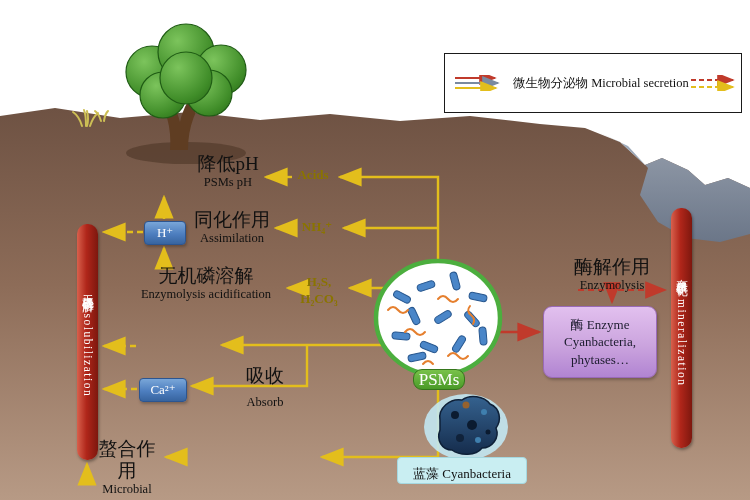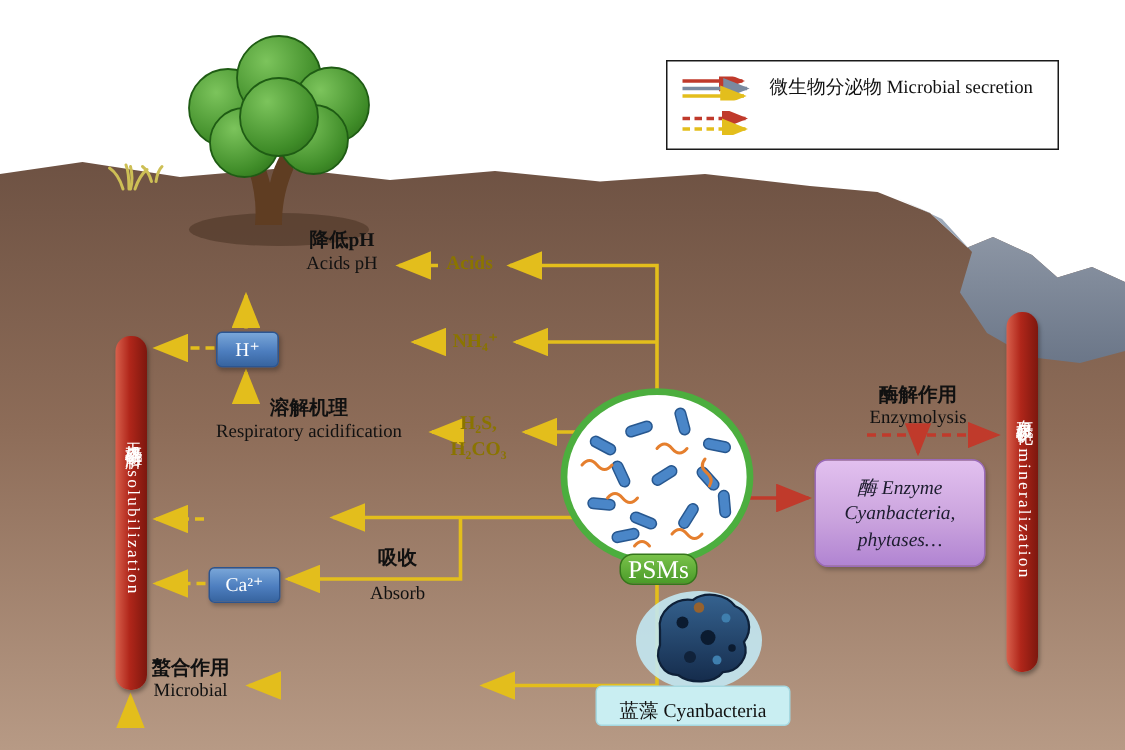--- a/index.html
+++ b/index.html
@@ -3,44 +3,44 @@
 <meta charset="utf-8">
 <style>
   html,body{margin:0;padding:0;background:#fff;}
   .stage{position:relative;width:750px;height:500px;background:#ffffff;overflow:hidden;
          font-family:"Liberation Serif","DejaVu Serif",serif;color:#111;}
   .layer{position:absolute;left:0;top:0;width:750px;height:500px;}
   svg.layer{pointer-events:none;}
 
   
   .lbl{position:absolute;text-align:center;z-index:3;line-height:1.15;}
-  .lbl .zh{font-size:13px;font-weight:700;}
+  .lbl .zh{font-size:19px;font-weight:400;}
   .lbl .en{font-size:12.5px;}
   .chem{position:absolute;z-index:3;color:#8a7400;font-size:13px;font-weight:600;text-align:center;line-height:1.3;}
 
   
   .bluebox{position:absolute;z-index:3;display:flex;flex-direction:column;align-items:center;justify-content:center;
            background:linear-gradient(180deg,#79a6d8 0%,#4d7ebf 55%,#37649f 100%);
            border:1px solid #2c5590;border-radius:4px;color:#fff;font-size:13px;line-height:1.2;
            box-shadow:1px 2px 3px rgba(0,0,0,.25);}
   
   .vbar{position:absolute;z-index:3;width:21px;border-radius:10px;display:flex;align-items:center;justify-content:center;
         background:linear-gradient(90deg,#d8604c 0%,#b0261a 45%,#7d170e 100%);
         box-shadow:1px 2px 3px rgba(0,0,0,.35);}
   .vbar span{writing-mode:vertical-rl;text-orientation:mixed;color:#fff;font-size:11.5px;letter-spacing:1.5px;white-space:nowrap;}
 
-  .legend{position:absolute;left:444px;top:40px;width:262px;height:60px;background:#fff;border:1.4px solid #1a1a1a;
-          z-index:4;display:flex;flex-direction:column;justify-content:space-evenly;padding:2px 4px 2px 8px;box-sizing:border-box;}
+  .legend{position:absolute;left:444px;top:53px;width:298px;height:60px;background:#fff;border:1.4px solid #1a1a1a;
+          z-index:4;display:flex;flex-direction:row;justify-content:space-evenly;padding:2px 4px 2px 8px;box-sizing:border-box;}
   .legend .row{display:flex;align-items:center;gap:8px;}
   .legend .row span{font-size:12.5px;white-space:nowrap;}
 
   .enzymebox{position:absolute;left:543px;top:306px;width:112px;height:70px;z-index:3;border-radius:9px;
              background:linear-gradient(180deg,#e2c0ef 0%,#cba4de 55%,#b184d2 100%);
              border:1px solid #9a6ab8;display:flex;flex-direction:column;align-items:center;justify-content:center;
-             font-size:13px;line-height:1.35;color:#1c1c2e;box-shadow:1px 2px 3px rgba(0,0,0,.25);font-style:italic;}
+             font-size:13px;line-height:1.35;color:#1c1c2e;box-shadow:1px 2px 3px rgba(0,0,0,.25);}
   .psms{position:absolute;left:413px;top:369px;width:50px;height:19px;z-index:4;border-radius:9px;
         background:linear-gradient(180deg,#79c24a 0%,#4a9a28 100%);border:1px solid #35761b;
         color:#fff;font-size:17px;display:flex;align-items:center;justify-content:center;}
   .cyanlabel{position:absolute;left:397px;top:457px;width:128px;height:25px;z-index:4;border-radius:4px;
              background:#c9eef2;border:1px solid #a5d8e0;color:#111;font-size:13px;
              display:flex;align-items:flex-end;justify-content:center;}
 </style>
 </head>
 <body>
 
@@ -194,25 +194,29 @@
 
   <div class="vbar" style="left:77px;top:224px;height:236px">
     <span>无机磷溶解 Pᵢ solubilization</span>
   </div>
   <div class="vbar" style="left:671px;top:208px;height:240px">
     <span>有机磷矿化 Pₒ mineralization</span>
   </div>
 
   <div class="lbl" style="left:193px;top:153px;width:70px">
     <div class="zh">降低pH</div>
-    <div class="en">Acids pH</div>
+    <div class="en">PSMs pH</div>
+  </div>
+  <div class="lbl" style="left:190px;top:209px;width:84px">
+    <div class="zh">同化作用</div>
+    <div class="en">Assimilation</div>
   </div>
   <div class="lbl" style="left:126px;top:265px;width:160px">
-    <div class="zh">溶解机理</div>
-    <div class="en">Respiratory acidification</div>
+    <div class="zh">无机磷溶解</div>
+    <div class="en">Enzymolysis acidification</div>
   </div>
   <div class="lbl" style="left:236px;top:365px;width:58px">
     <div class="zh" style="margin-bottom:8px">吸收</div>
     <div class="en">Absorb</div>
   </div>
   <div class="lbl" style="left:90px;top:438px;width:74px">
     <div class="zh">螯合作用</div>
     <div class="en">Microbial</div>
   </div>
   <div class="lbl" style="left:570px;top:256px;width:84px">

